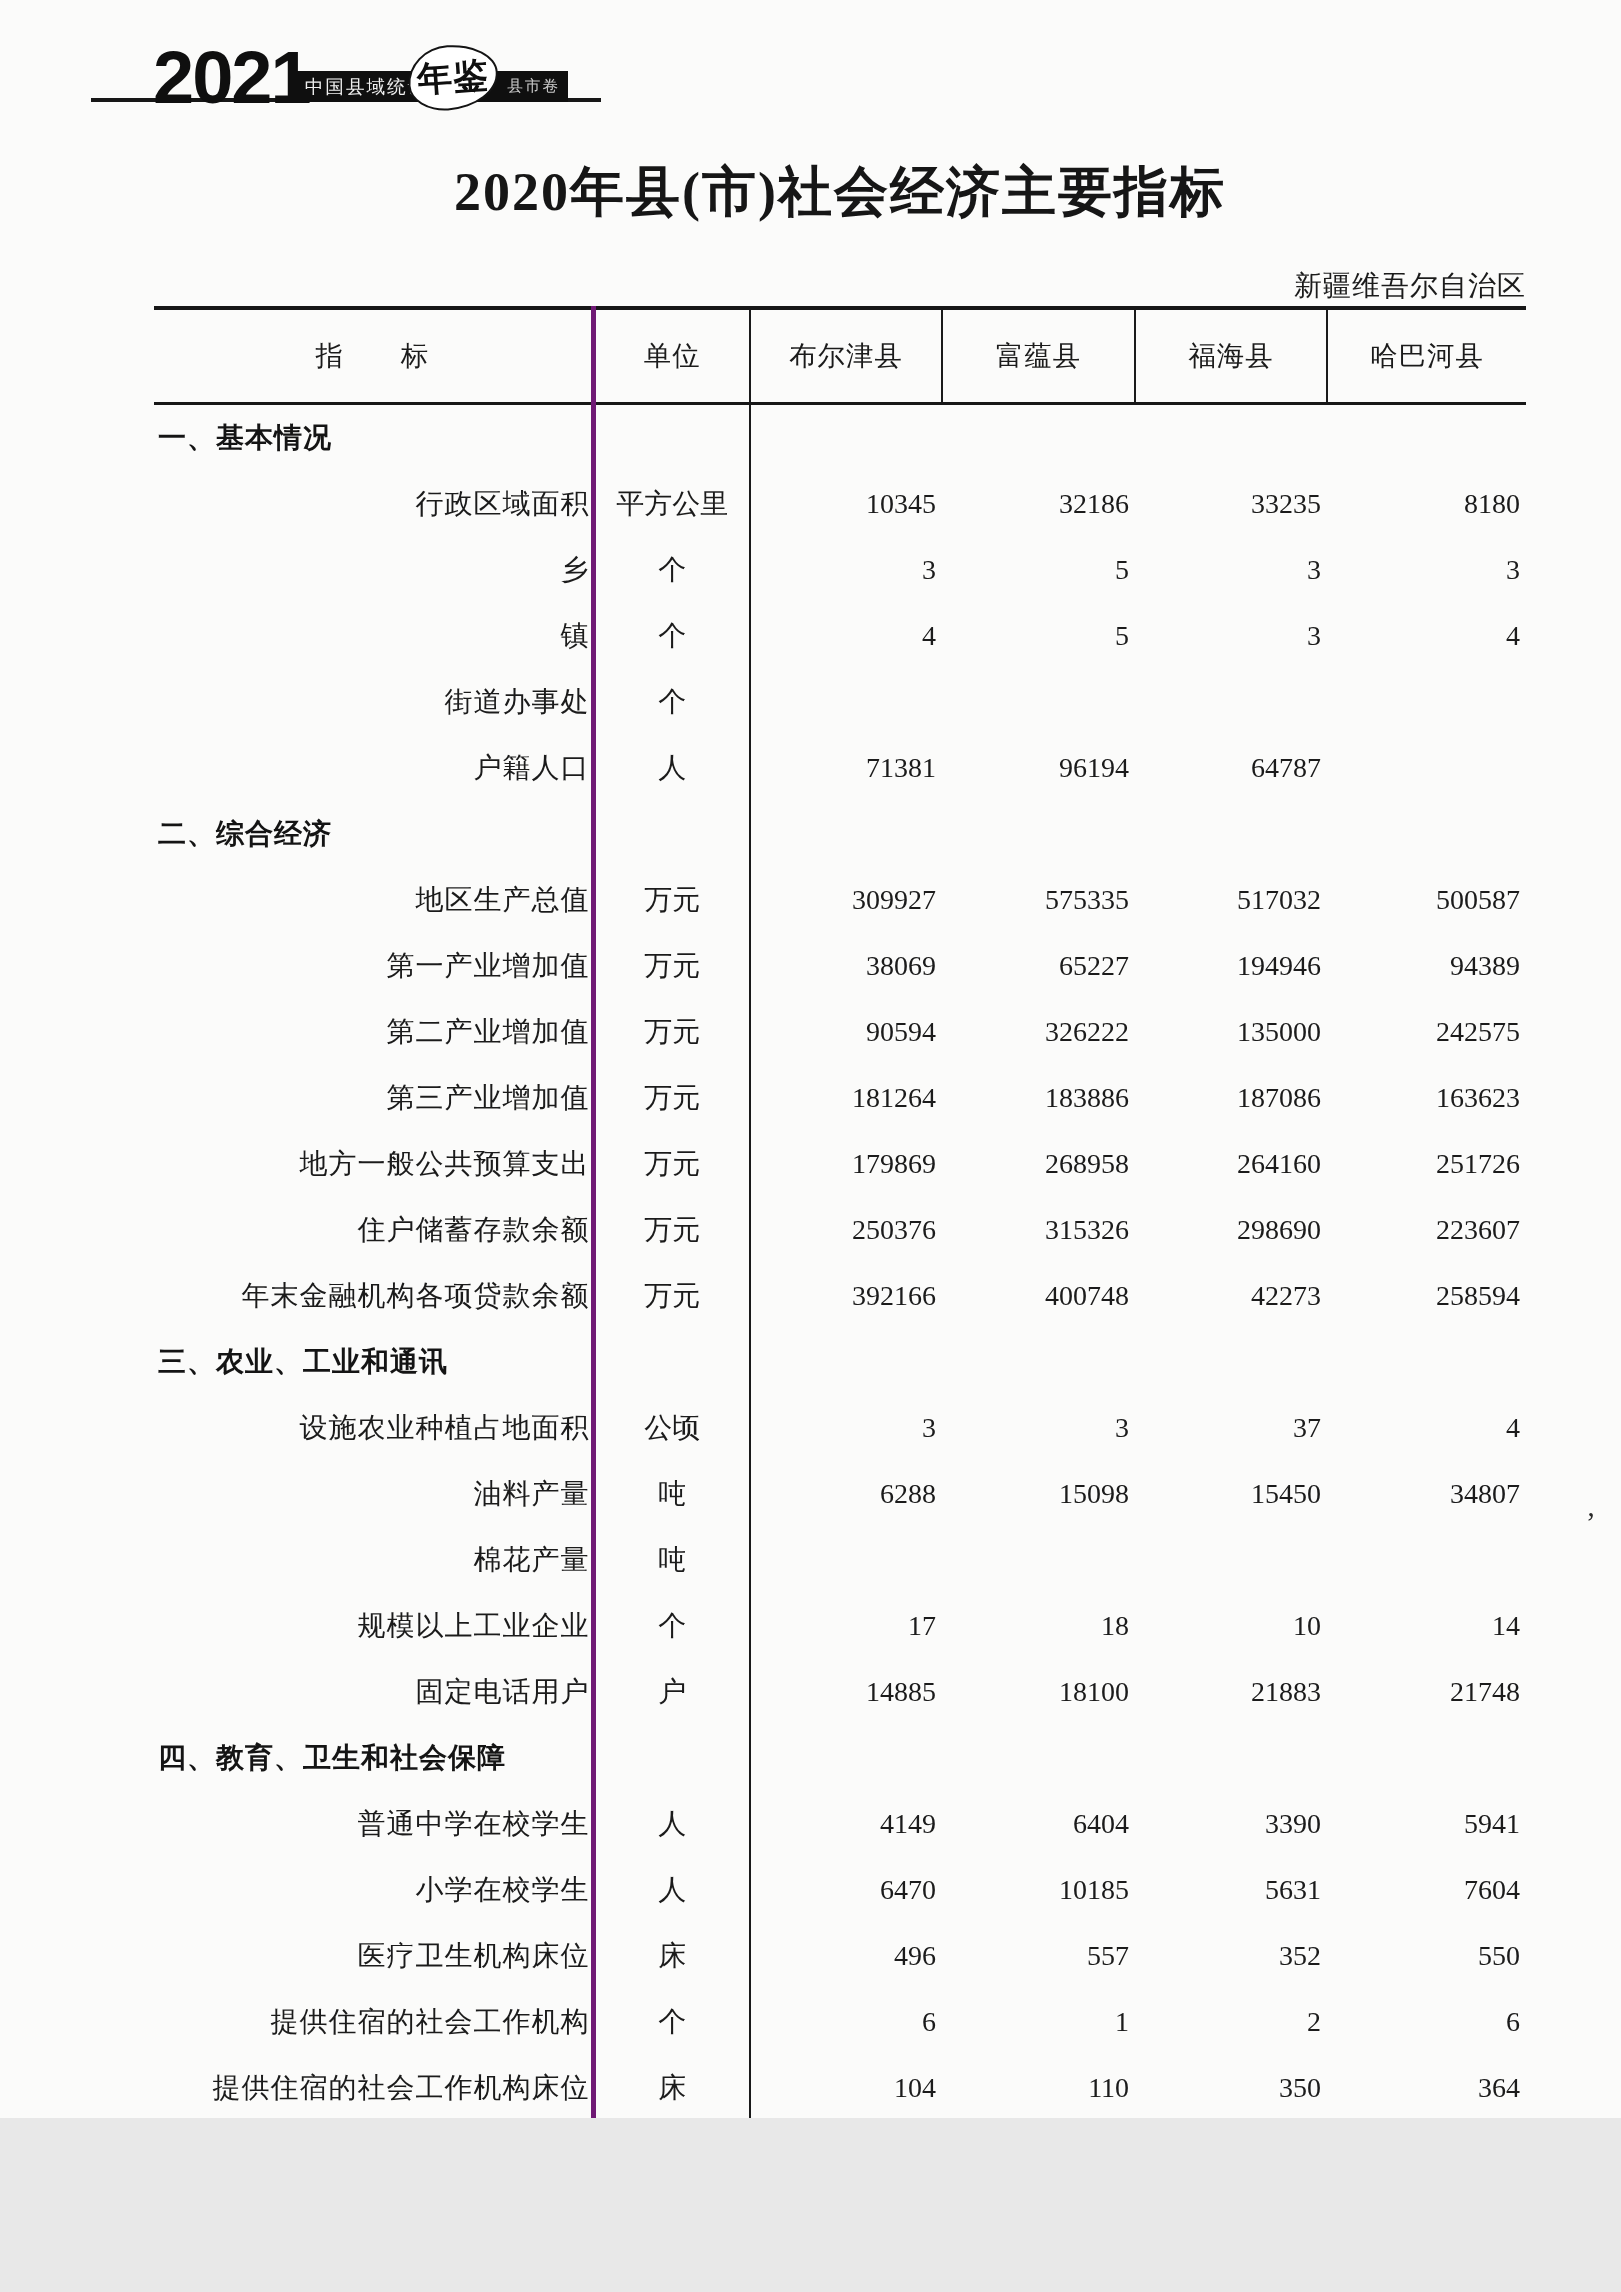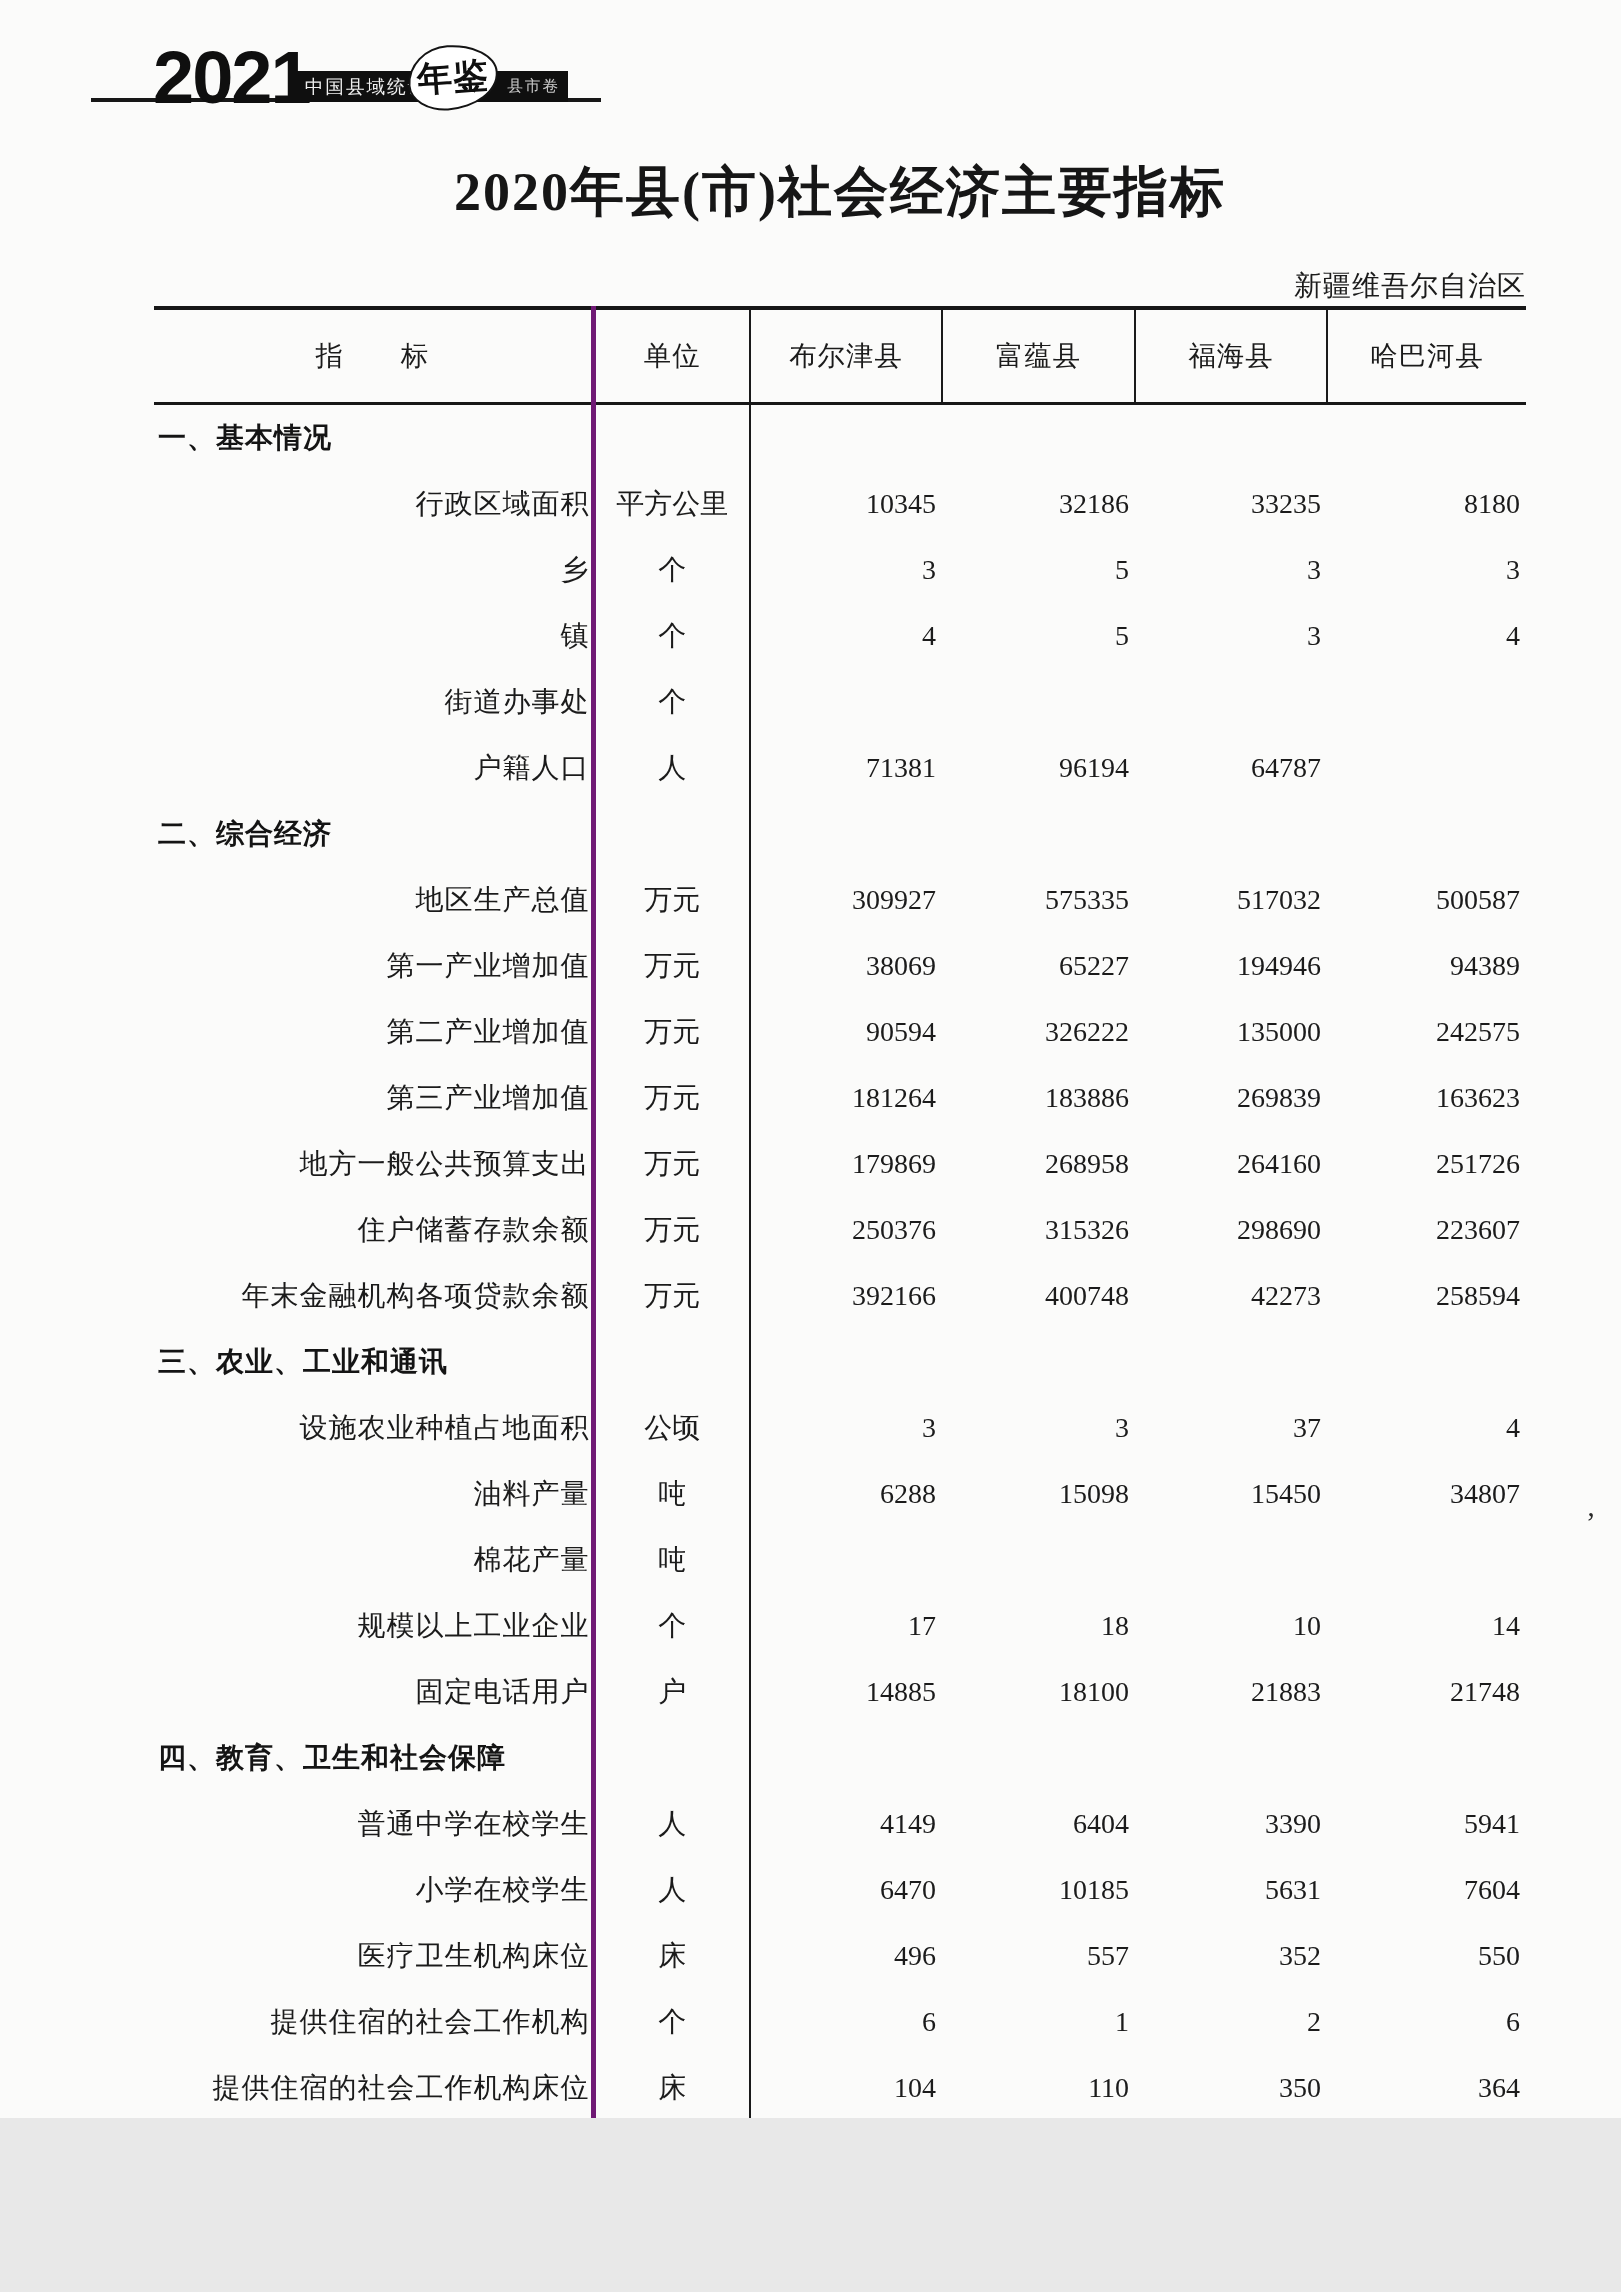--- a/index.html
+++ b/index.html
@@ -194,21 +194,21 @@
           <td class="cell-val">90594</td>
           <td class="cell-val">326222</td>
           <td class="cell-val">135000</td>
           <td class="cell-val">242575</td>
         </tr>
         <tr>
           <td class="cell-label c-ind">第三产业增加值</td>
           <td class="cell-unit c-unit">万元</td>
           <td class="cell-val">181264</td>
           <td class="cell-val">183886</td>
-          <td class="cell-val">269839</td>
+          <td class="cell-val">187086</td>
           <td class="cell-val">163623</td>
         </tr>
         <tr>
           <td class="cell-label c-ind">地方一般公共预算支出</td>
           <td class="cell-unit c-unit">万元</td>
           <td class="cell-val">179869</td>
           <td class="cell-val">268958</td>
           <td class="cell-val">264160</td>
           <td class="cell-val">251726</td>
         </tr>

